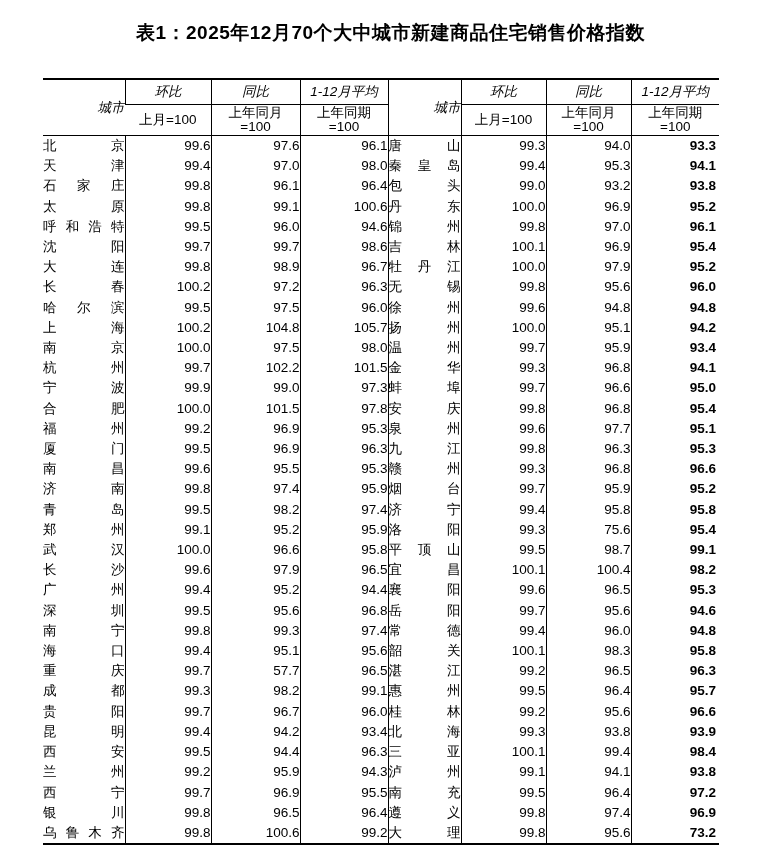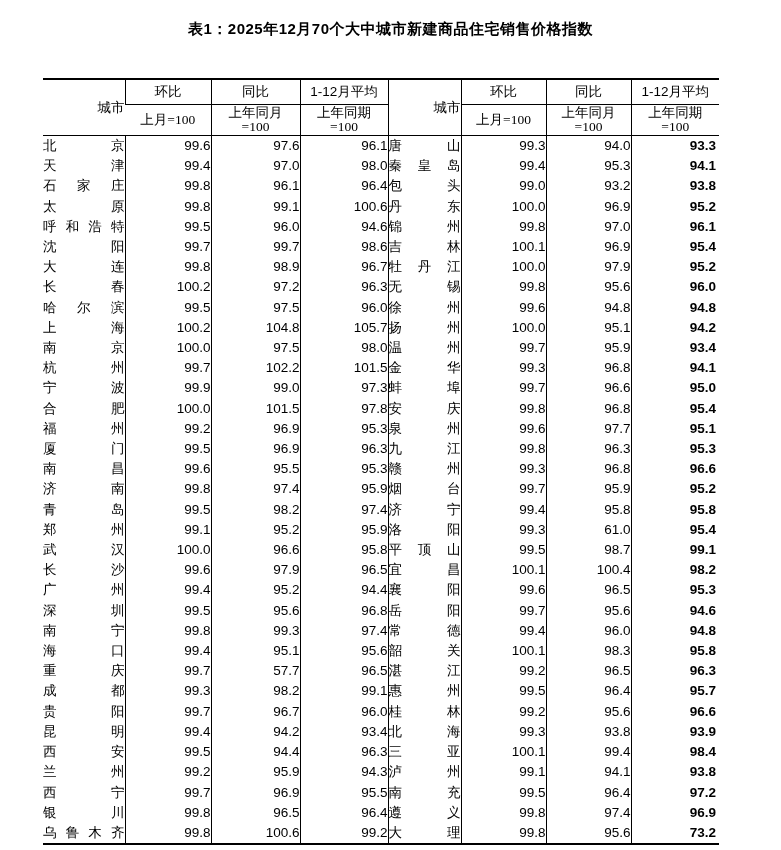--- a/index.html
+++ b/index.html
@@ -7,21 +7,21 @@
     width: 781px; height: 850px;
     font-family: "Liberation Sans", "DejaVu Sans", sans-serif;
     color: #000;
     position: relative;
   }
   .page { position: absolute; inset: 0; background: #fff; }
   .title {
     position: absolute;
     top: 20px; left: 0; right: 0;
     text-align: center;
-    font-size: 15px;
+    font-size: 19px;
     font-weight: bold;
     letter-spacing: 0.5px;
     white-space: nowrap;
   }
   table.idx {
     position: absolute;
     left: 43px; top: 78px;
     width: 676px;
     border-collapse: collapse;
     table-layout: fixed;
@@ -31,22 +31,22 @@
   }
   table.idx th, table.idx td {
     border-left: 1px solid #000;
     font-weight: normal;
     padding: 0;
     vertical-align: middle;
     overflow: hidden;
   }
   table.idx tr > *:first-child { border-left: none; }
   thead th { border-bottom: 1px solid #000; text-align: center; }
-  thead tr.top th { height: 24px; }
-  thead tr.sub th { height: 30px; font-family: Liberation Serif, serif; }
+  thead tr.top th { height: 24px; font-style: italic; }
+  thead tr.sub th { height: 30px; }
   th.wrap { white-space: pre-line; line-height: 14px; margin-top: 8px; }
   th.cityh { text-align: right; }
   tbody td { height: 20.2px; line-height: 20.2px; }
   td.city {
     text-align: justify;
     text-align-last: justify;
     padding: 0 9px;
   }
   td.num { text-align: right; padding-right: 8px; }
   td.num.flush { padding-right: 3px; font-weight: bold; }
@@ -283,21 +283,21 @@
           <td class="num">95.8</td>
           <td class="num flush">95.8</td>
         </tr>
         <tr>
           <td class="city">郑州</td>
           <td class="num">99.1</td>
           <td class="num">95.2</td>
           <td class="num">95.9</td>
           <td class="city">洛阳</td>
           <td class="num">99.3</td>
-          <td class="num">61.0</td>
+          <td class="num">75.6</td>
           <td class="num flush">95.4</td>
         </tr>
         <tr>
           <td class="city">武汉</td>
           <td class="num">100.0</td>
           <td class="num">96.6</td>
           <td class="num">95.8</td>
           <td class="city">平顶山</td>
           <td class="num">99.5</td>
           <td class="num">98.7</td>

